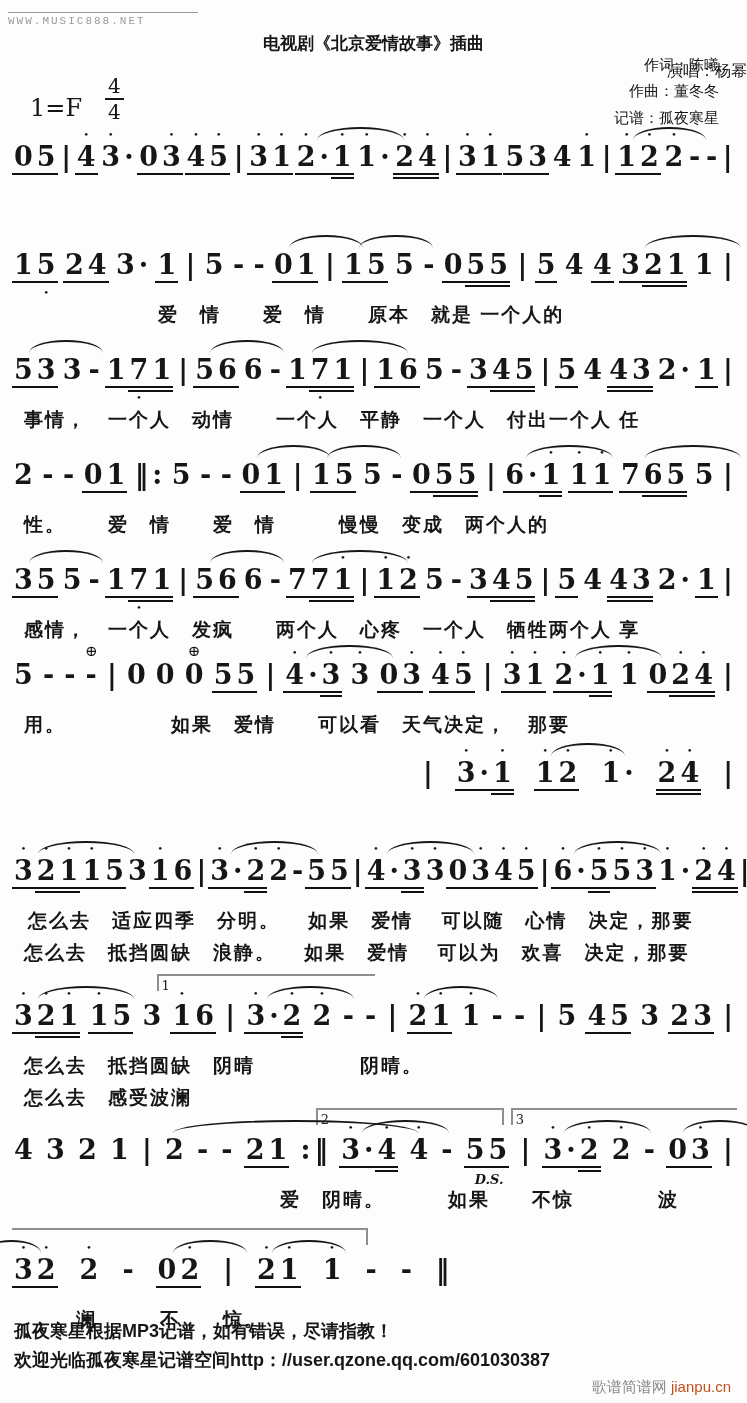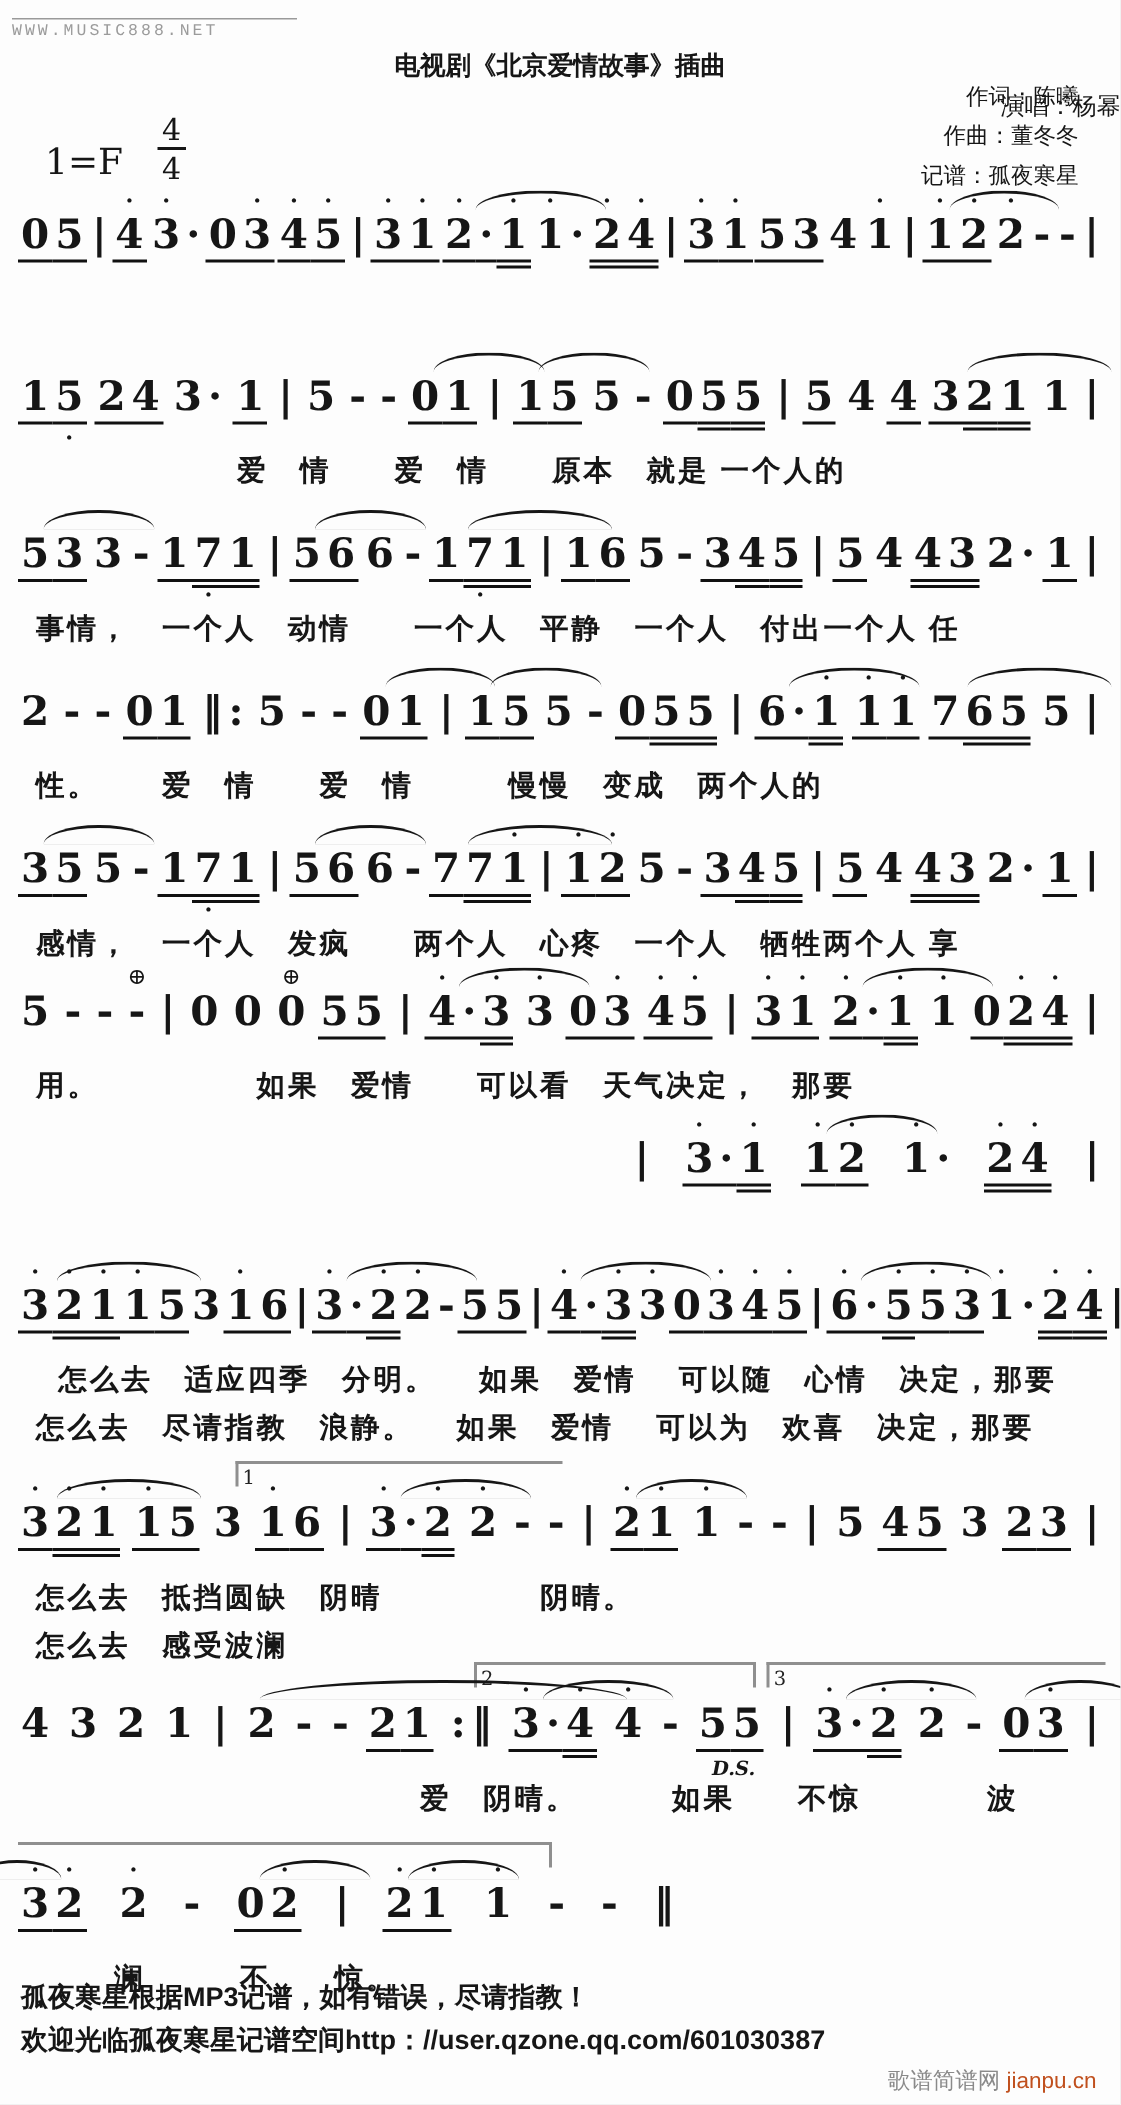--- a/index.html
+++ b/index.html
@@ -1630,22 +1630,22 @@
             </span>
           </span>
           <span class="tok">
             <span class="cell">
               <span class="sup">&nbsp;</span>
               <span class="g">|</span>
               <span class="sub">&nbsp;</span>
             </span>
           </span>
         </div>
-        <div class="lyr" style="margin-left: 27px;">怎么去　适应四季　分明。　 如果　爱情　 可以随　心情　决定，那要</div>
-        <div class="lyr" style="margin-left: 12px;">怎么去　尽请指教　浪静。　 如果　爱情　 可以为　欢喜　决定，那要</div>
+        <div class="lyr" style="margin-left: 16px;">怎么去　适应四季　分明。　 如果　爱情　 可以随　心情　决定，那要</div>
+        <div class="lyr" style="margin-left: 12px;">怎么去　抵挡圆缺　浪静。　 如果　爱情　 可以为　欢喜　决定，那要</div>
       </div>
       <div class="sys" style="top: 972px;">
         <div class="volta hl" style="left: 20%; width: 30%;"><span>1</span></div>
         <div class="notes just" style="margin-top: 15px;">
           <span class="tok">
             <span class="arc a2"></span>
             <span class="cell d1">
               <span class="sup">•</span>
               <span class="g">3</span>
               <span class="sub">&nbsp;</span>

